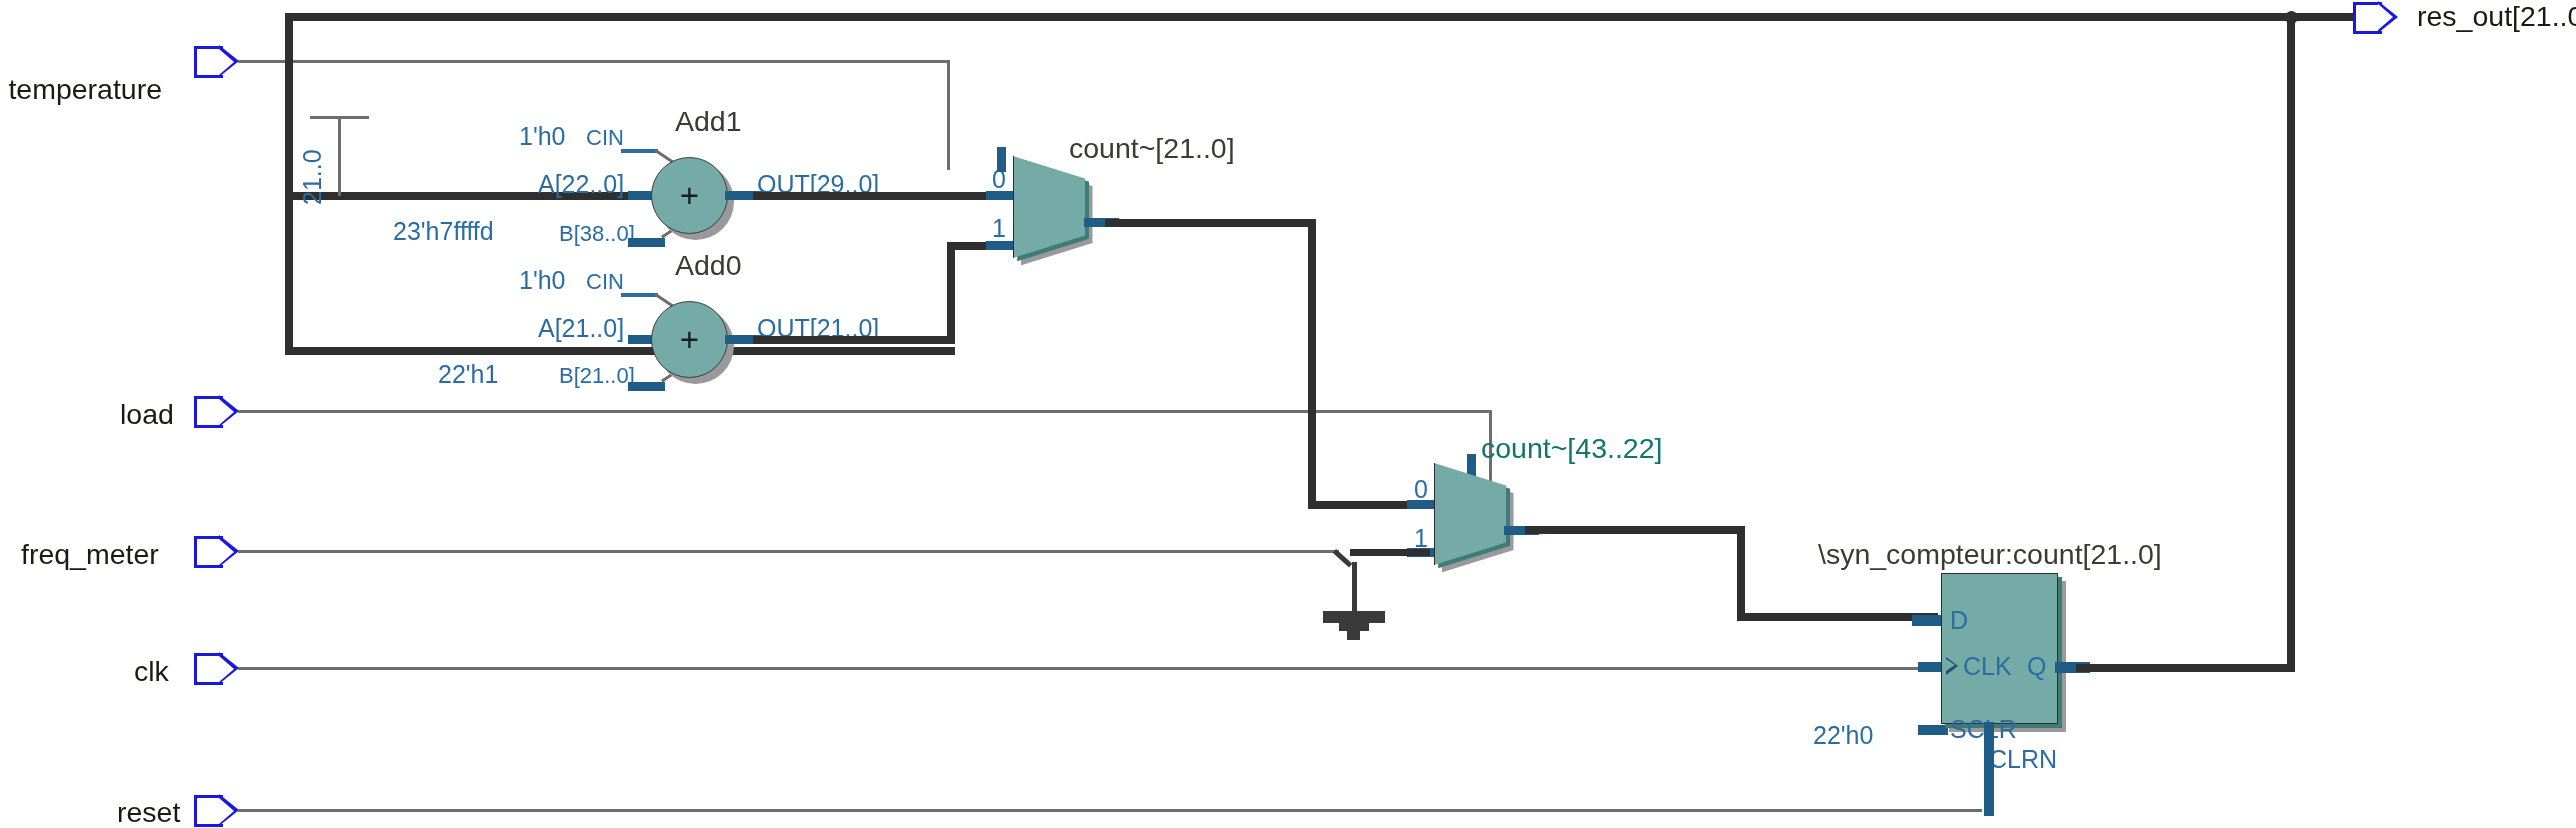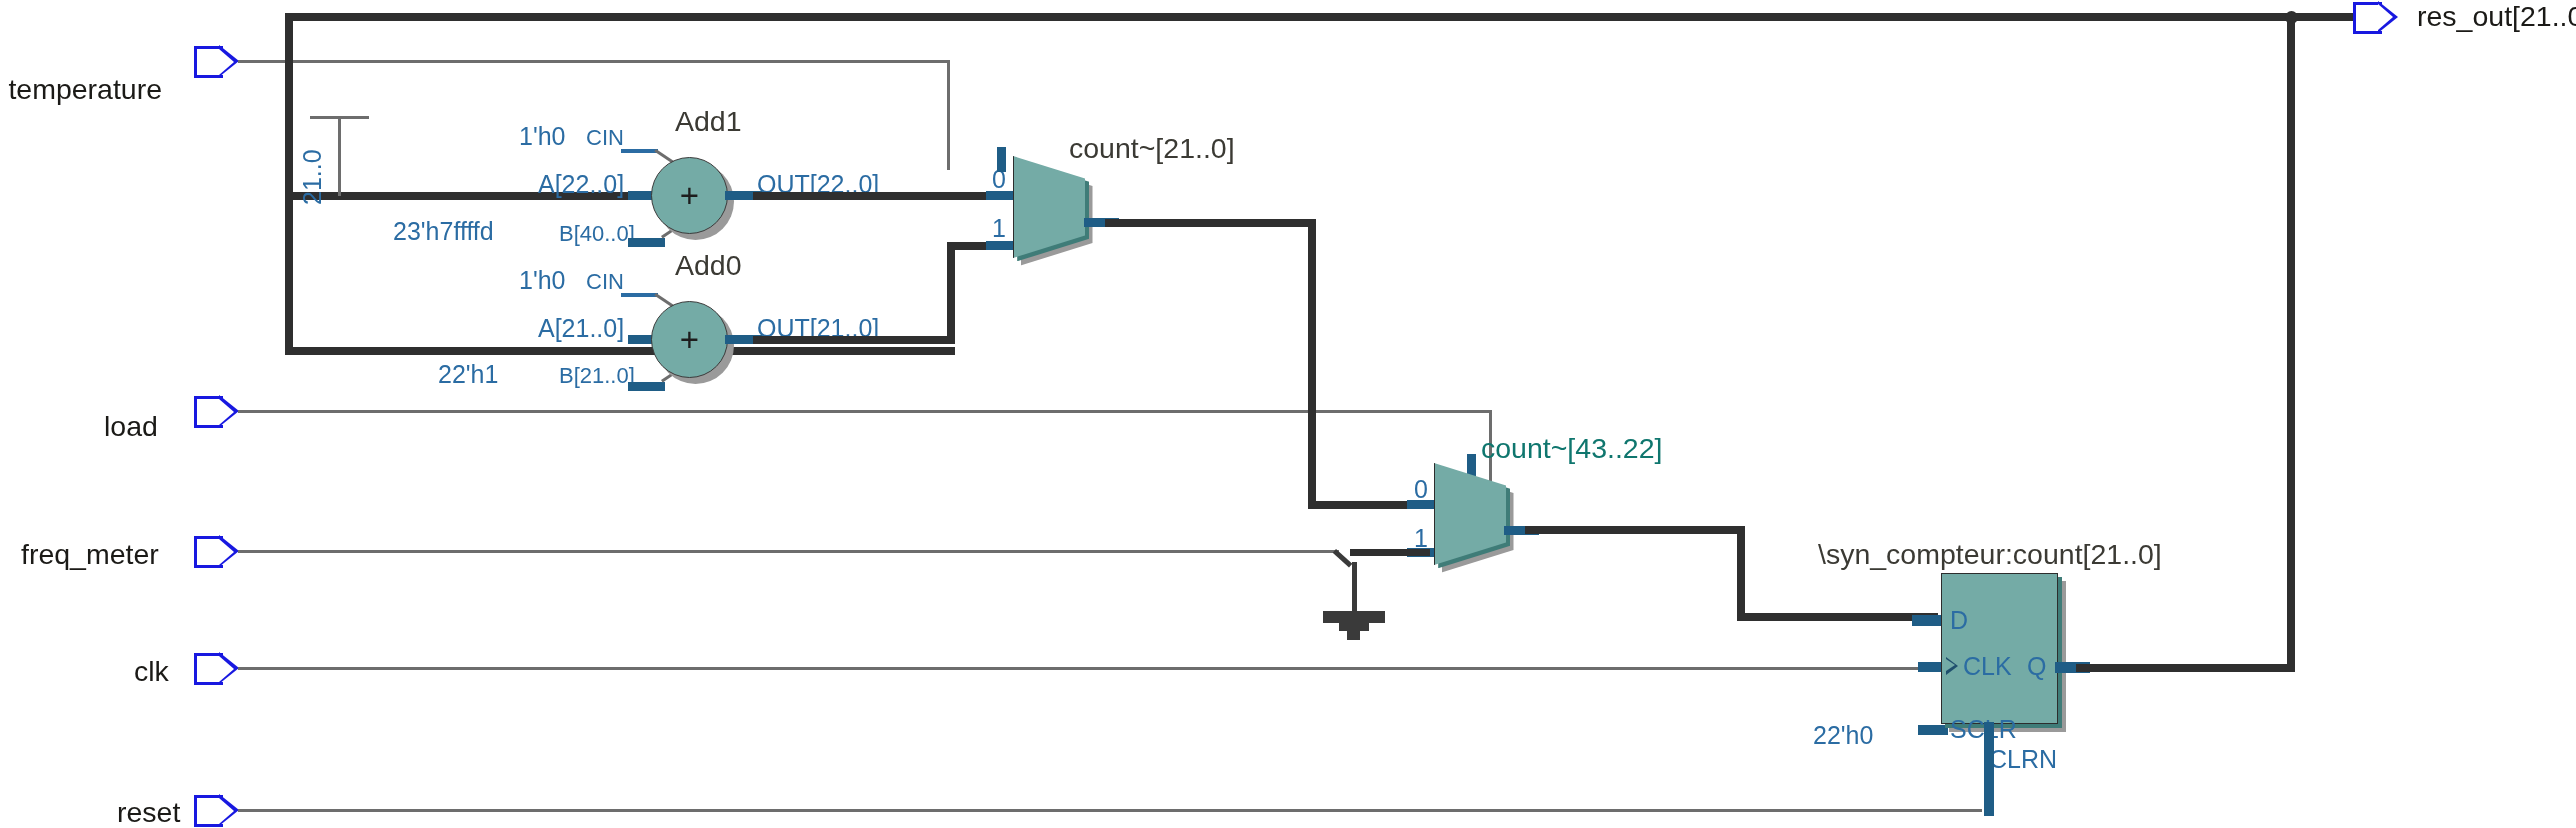--- a/index.html
+++ b/index.html
@@ -100,21 +100,21 @@
 
   <div class="lbl port-name" style="left:8.4px;top:46px;margin-top:29px;">temperature</div>
   <div class="ioport" style="left:194px;top:46px;">
     <div class="body"></div>
     <div class="tip"></div>
     <div class="tipin"></div>
   </div>
   <div class="w wire-thin" style="left:238px;top:60px;width:711px;height:2.5px;"></div>
   <div class="w wire-thin" style="left:947px;top:60px;width:2.5px;height:110px;"></div>
 
-  <div class="lbl port-name" style="left:104px;top:400px;margin-top:12px;">load</div>
+  <div class="lbl port-name" style="left:120px;top:400px;">load</div>
   <div class="ioport" style="left:194px;top:396px;">
     <div class="body"></div>
     <div class="tip"></div>
     <div class="tipin"></div>
   </div>
   <div class="w wire-thin" style="left:238px;top:410px;width:1254px;height:2.5px;"></div>
   <div class="w wire-thin" style="left:1489px;top:410px;width:2.5px;height:115px;"></div>
 
   <div class="lbl port-name" style="left:21px;top:540px;">freq_meter</div>
   <div class="ioport" style="left:194px;top:536px;">
@@ -147,22 +147,22 @@
   <div class="w bus" style="left:285px;top:192px;width:343px;height:7.5px;"></div>
   <div class="tapwire" style="left:338px;top:117px;width:2.5px;height:79px;"></div>
   <div class="tapwire" style="left:310px;top:116px;width:59px;height:3.3px;"></div>
   <div class="vlabel" style="left:298px;top:205px;">21..0</div>
 
   <div class="lbl blk-name" style="left:675px;top:107px;">Add1</div>
   <div class="lbl sig" style="left:519px;top:124px;">1'h0</div>
   <div class="lbl sig-sm" style="left:586px;top:127px;">CIN</div>
   <div class="lbl sig" style="left:538px;top:172px;">A[22..0]</div>
   <div class="lbl sig" style="left:393px;top:219px;">23'h7ffffd</div>
-  <div class="lbl sig-sm" style="left:559px;top:223px;">B[40..0]</div>
-  <div class="lbl sig" style="left:757px;top:172px;">OUT[22..0]</div>
+  <div class="lbl sig-sm" style="left:559px;top:223px;">B[38..0]</div>
+  <div class="lbl sig" style="left:757px;top:172px;">OUT[29..0]</div>
 
   <div class="tapwire" style="left:621px;top:149px;width:37px;height:4.2px;background:#2b6ca3;"></div>
   <div class="tapwire" style="left:656px;top:149px;width:23.4px;height:2.5px;transform:rotate(34deg);transform-origin:left top;"></div>
   <div class="busport" style="left:628px;top:191px;width:37px;height:9.2px;"></div>
   <div class="tapwire" style="left:628px;top:238px;width:37px;height:9.2px;background:#1f5d86;"></div>
   <div class="tapwire" style="left:661px;top:236px;width:23.4px;height:2.5px;transform:rotate(-34deg);transform-origin:left top;"></div>
 
   <div class="adder" style="left:651px;top:157px;">
     <div class="shadow"></div>
     <div class="disc"></div>

